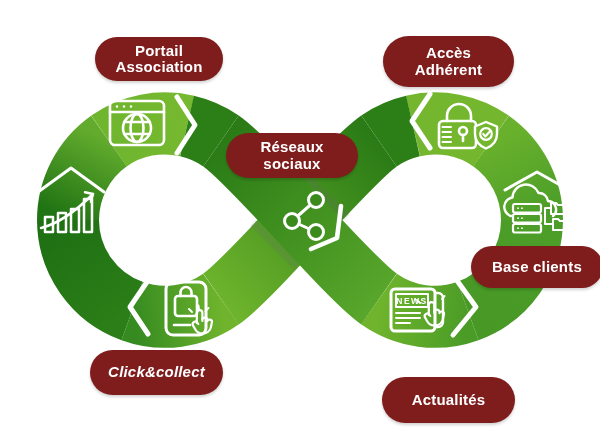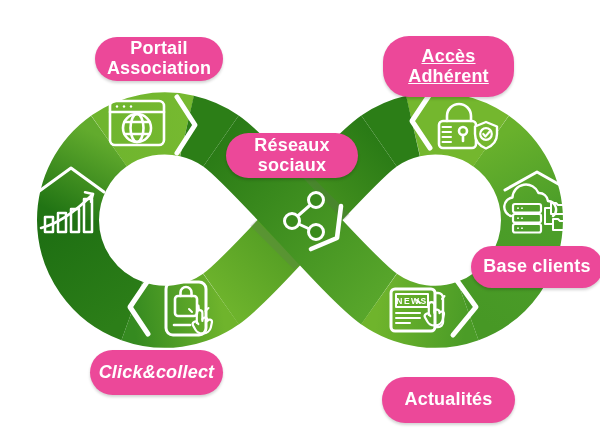--- a/index.html
+++ b/index.html
@@ -3,27 +3,27 @@
 <meta charset="utf-8">
 <style>
   html,body{margin:0;padding:0;background:#ffffff;}
   .stage{
     position:relative;width:600px;height:434px;background:#ffffff;overflow:hidden;
     font-family:"Liberation Sans",sans-serif;
   }
   .stage svg{position:absolute;left:0;top:0;}
   .pill{
     position:absolute;display:flex;align-items:center;justify-content:center;
-    background:#ec4899;color:#ffffff;font-weight:bold;text-align:center;
-    border-radius:26px;white-space:pre-line;line-height:1.1;font-size:18px;
+    background:#7f1d1d;color:#ffffff;font-weight:bold;text-align:center;
+    border-radius:26px;white-space:pre-line;line-height:1.1;font-size:15px;
     box-shadow:0 2px 3px rgba(0,0,0,0.18);
     letter-spacing:0.2px;
   }
   .pill-portail{left:95px;top:37px;width:128px;height:44px;}
-  .pill-acces{left:383px;top:36px;width:131px;height:61px;text-decoration:underline;}
+  .pill-acces{left:383px;top:36px;width:131px;height:51px;}
   .pill-reseaux{left:226px;top:133px;width:132px;height:45px;}
   .pill-statistiques{left:2px;top:248px;width:133px;height:41px;}
   .pill-base{left:471px;top:246px;width:132px;height:42px;}
   .pill-click{left:90px;top:350px;width:133px;height:45px;font-style:italic;}
   .pill-actualites{left:382px;top:348px;width:133px;height:46px;margin-top:29px;}
   .icon-stroke{fill:none;stroke:#ffffff;stroke-linecap:round;stroke-linejoin:round;}
 </style>
 </head>
 <body>
 

